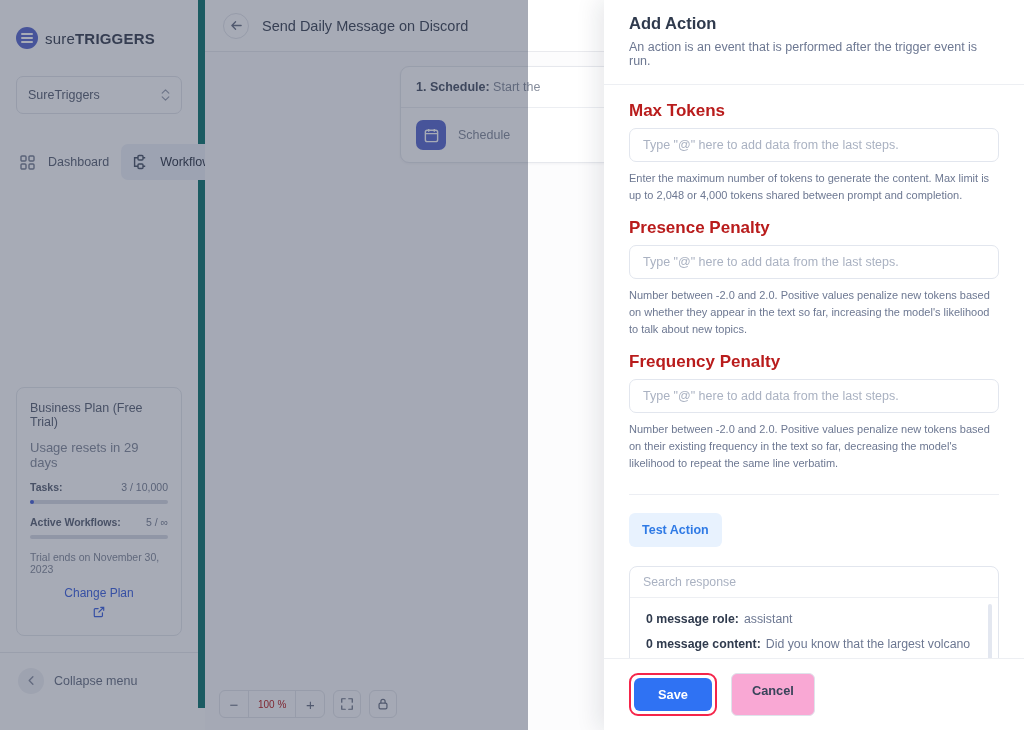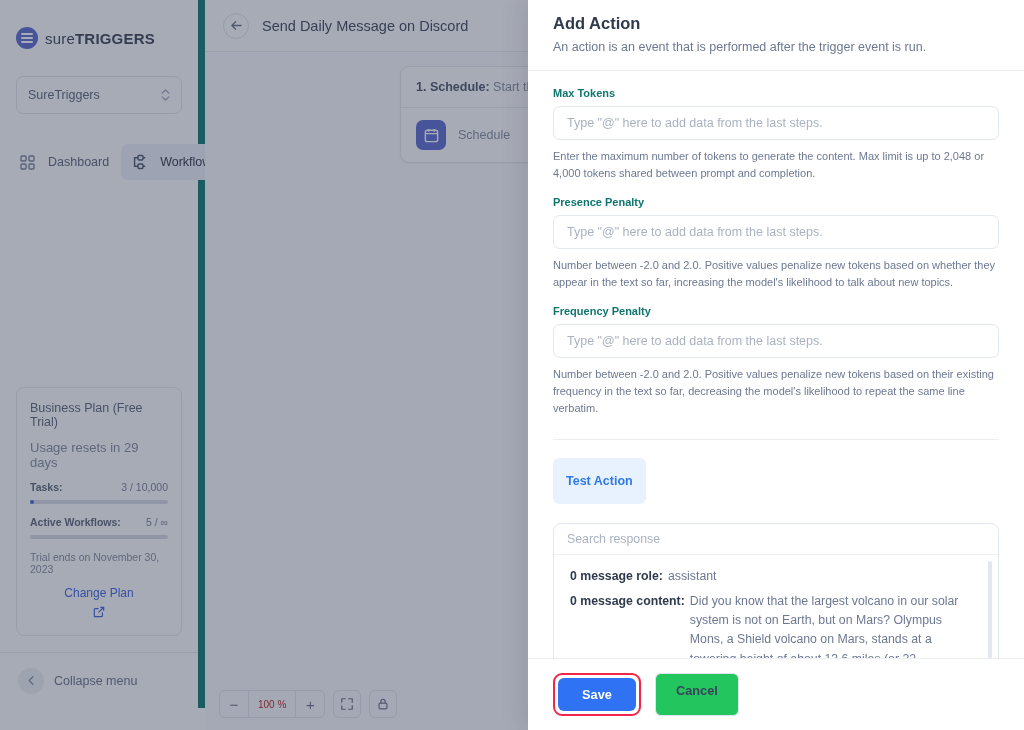--- a/index.html
+++ b/index.html
@@ -112,62 +112,62 @@
   .zoom-group { display: flex; align-items: center; border: 1px solid #e3e5ea; border-radius: 6px; height: 28px; overflow: hidden; }
   .zoom-btn { width: 28px; height: 26px; display: flex; align-items: center; justify-content: center; color: #6b7385; font-size: 15px; }
   .zoom-val { padding: 0 9px; font-size: 10px; color: #b91c1c; border-left: 1px solid #e3e5ea; border-right: 1px solid #e3e5ea; height: 26px; display: flex; align-items: center; }
   .sq-btn { width: 28px; height: 28px; border: 1px solid #e3e5ea; border-radius: 6px; display: flex; align-items: center; justify-content: center; color: #6b7385; }
 
   
   .dim { position: absolute; left: 0; top: 0; width: 528px; height: 730px; background: rgba(45,55,80,.42); }
 
   
   .panel {
-    position: absolute; right: 0; top: 0; width: 496px; height: 730px;
+    position: absolute; right: 0; top: 0; width: 420px; height: 730px;
     background: #fff; display: flex; flex-direction: column;
     box-shadow: -6px 0 22px rgba(20,28,50,.10);
   }
   .panel-head { padding: 14px 25px 16px 25px; border-bottom: 1px solid #edeff3; }
   .panel-title { font-size: 16.5px; font-weight: 700; color: #2f3a4d; margin-bottom: 7px; }
   .panel-sub { font-size: 12.5px; color: #6d7892; }
 
   .panel-body { flex: 1; overflow: hidden; padding: 16px 25px 0 25px; }
 
   .field { margin-bottom: 14px; }
-  .field-label { font-size: 11px; font-weight: 700; color: #0f766e; margin-bottom: 7px; }
+  .field-label { font-size: 17px; font-weight: 700; color: #b91c1c; margin-bottom: 7px; }
   .field-input {
     height: 34px; border: 1px solid #e2e6ee; border-radius: 7px;
     display: flex; align-items: center; padding: 0 13px;
     font-size: 12.5px; color: #aab2c2;
   }
   .field-help { font-size: 11px; line-height: 1.55; color: #6d7892; margin-top: 8px; }
 
   .hr { height: 1px; background: #eceef3; margin: 22px 0 18px 0; }
 
   .test-btn {
     display: inline-block; background: #e8f2fe; color: #2f7ae5;
-    font-size: 12.5px; font-weight: 700; padding: 16px 13px; border-radius: 6px;
+    font-size: 12.5px; font-weight: 700; padding: 10px 13px; border-radius: 6px;
   }
 
   .resp-box { margin-top: 19px; border: 1px solid #e2e6ee; border-radius: 8px; overflow: hidden; }
   .resp-search { height: 31px; display: flex; align-items: center; padding: 0 13px; font-size: 12.3px; color: #aab2c2; border-bottom: 1px solid #edeff3; }
   .resp-list { padding: 9px 0 10px 0; position: relative; }
   .resp-row { display: flex; padding: 3px 16px; font-size: 12.3px; line-height: 1.55; }
   .resp-key { color: #2f3a4d; font-weight: 700; white-space: nowrap; margin-right: 5px; }
   .resp-val { color: #6d7892; }
   .resp-row.block .resp-val { max-width: 288px; }
   .resp-scroll { position: absolute; right: 6px; top: 6px; width: 4px; height: 110px; background: #e3e7f0; border-radius: 3px; }
 
   .panel-foot {
     border-top: 1px solid #edeff3; padding: 14px 25px;
     display: flex; gap: 14px;
   }
   .save-wrap { padding: 3px; border: 2px solid #f5254a; border-radius: 9px; display: inline-flex; }
   .btn-save { background: #2f72f3; color: #fff; font-size: 12.8px; font-weight: 700; padding: 9px 24px; border-radius: 6px; }
-  .btn-cancel { background: #22c55e; color: #39445a; font-size: 12.8px; font-weight: 700; padding: 9px 20px; border-radius: 6px; border: 1px solid #dfe3eb; }
+  .btn-cancel { background: #f9a8d4; color: #39445a; font-size: 12.8px; font-weight: 700; padding: 9px 20px; border-radius: 6px; border: 1px solid #dfe3eb; }
 </style>
 </head>
 <body>
 
 <div id="app">
 
   <div class="bg-app">
 
     <aside class="sidebar">
       <div class="brand">

